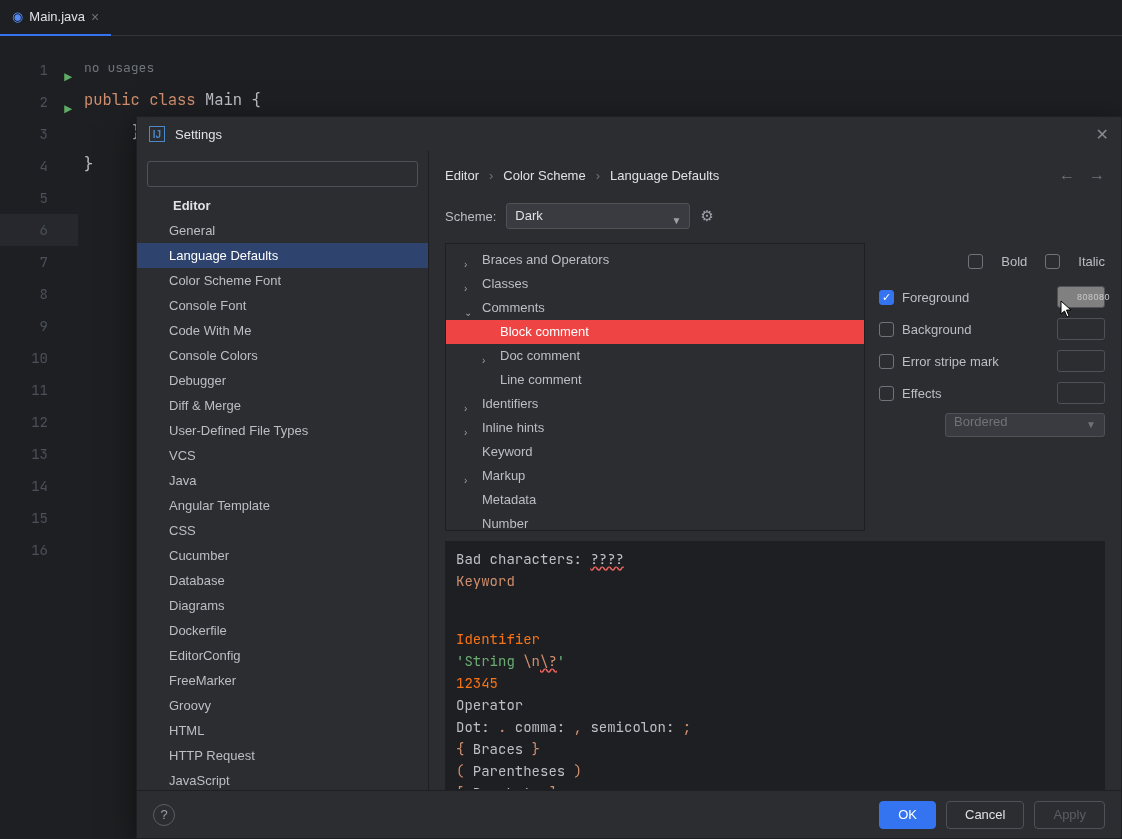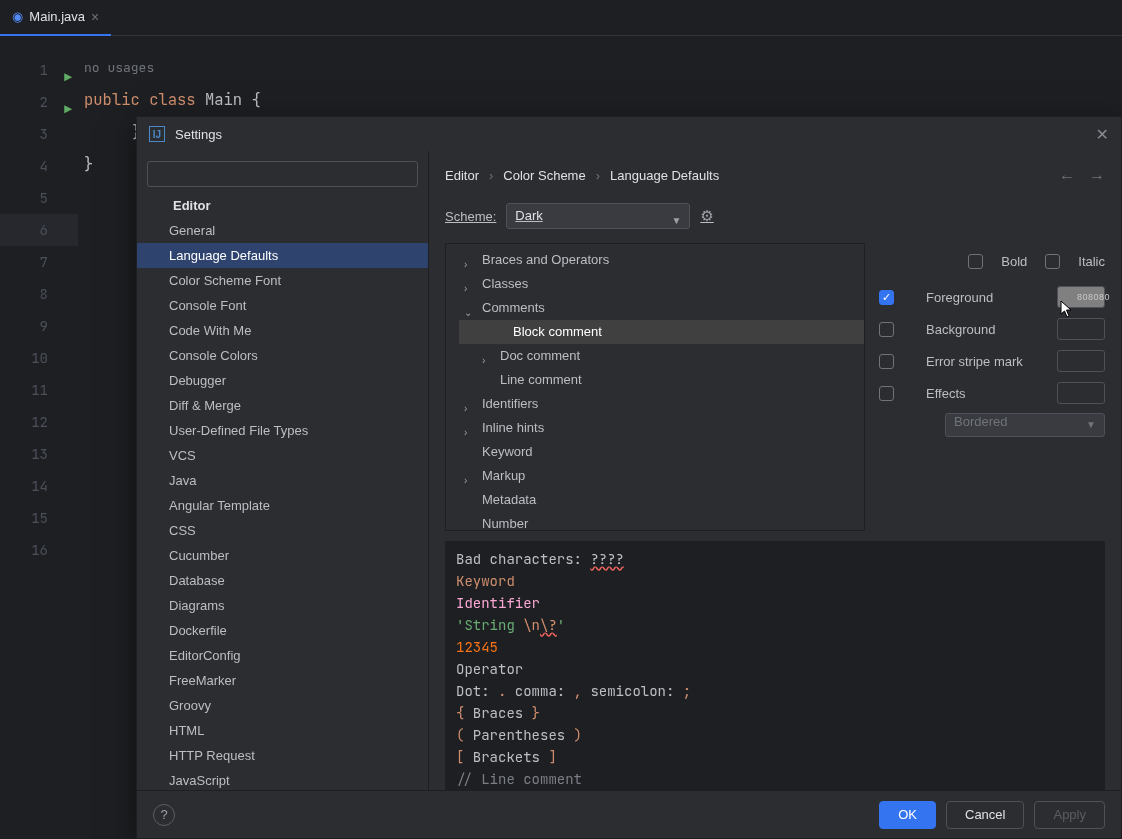--- a/index.html
+++ b/index.html
@@ -178,21 +178,20 @@
   display: flex;
   gap: 14px;
   color: #6f737a;
   font-size: 16px;
 }
 .scheme-row {
   display: flex;
   align-items: center;
   gap: 10px;
   margin-top: 16px;
-  text-decoration: underline;
 }
 .scheme-row label { color: #bcbec4; }
 .select {
   background: #393b40;
   border: 1px solid #4e5157;
   border-radius: 3px;
   height: 26px;
   line-height: 24px;
   padding: 0 24px 0 8px;
   min-width: 184px;
@@ -231,21 +230,21 @@
 }
 .ld-item .exp {
   position: absolute;
   left: 18px;
   top: 5px;
   color: #9da0a8;
   font-size: 10px;
 }
 .ld-item.lvl1 { padding-left: 54px; }
 .ld-item.lvl1 .exp { left: 36px; }
-.ld-item.selected { background: #404040; color: #fff; margin-left: 13px; }
+.ld-item.selected { background: #ef4444; color: #fff; }
 .props {
   flex: 1;
   padding-top: 2px;
 }
 .prop-row {
   display: flex;
   align-items: center;
   height: 32px;
   gap: 8px;
 }
@@ -258,21 +257,21 @@
   align-items: center;
   justify-content: center;
   background: #2b2d30;
 }
 .chk.checked {
   background: #3574f0;
   border-color: #3574f0;
   color: #fff;
   font-size: 11px;
 }
-.prop-label { flex: 0 0 110px; margin-left: 24px; }
+.prop-label { flex: 0 0 110px; }
 .swatch {
   width: 48px; height: 22px;
   border: 1px solid #4e5157;
   border-radius: 3px;
   margin-left: auto;
   padding-left: 25px;
 }
 .swatch.filled {
   background: #808080;
   font-size: 9px;
@@ -301,21 +300,21 @@
   border: 1px solid #1e1f22;
   font-family: "JetBrains Mono", Menlo, Consolas, monospace;
   font-size: 14px;
   padding: 6px 10px;
   line-height: 22px;
   overflow: hidden;
 }
 .pv-err { color: #bcbec4; }
 .pv-err .q { text-decoration: wavy underline #f2645f; text-underline-offset: 2px; }
 .pv-kw { color: #cf8e6d; }
-.pv-id { color: #f9a8d4; }
+.pv-id { color: #f97316; margin-top: 36px; }
 .pv-str { color: #6aab73; }
 .pv-esc { color: #cf8e6d; }
 .pv-esc2 { color: #cf8e6d; text-decoration: wavy underline #f2645f; text-underline-offset: 2px; }
 .pv-num { color: #f97316; }
 .pv-op { color: #bcbec4; }
 .pv-sym { color: #cf8e6d; }
 .pv-comment { color: #7a7e85; }
 .dlg-footer {
   height: 48px;
   border-top: 1px solid #1e1f22;

